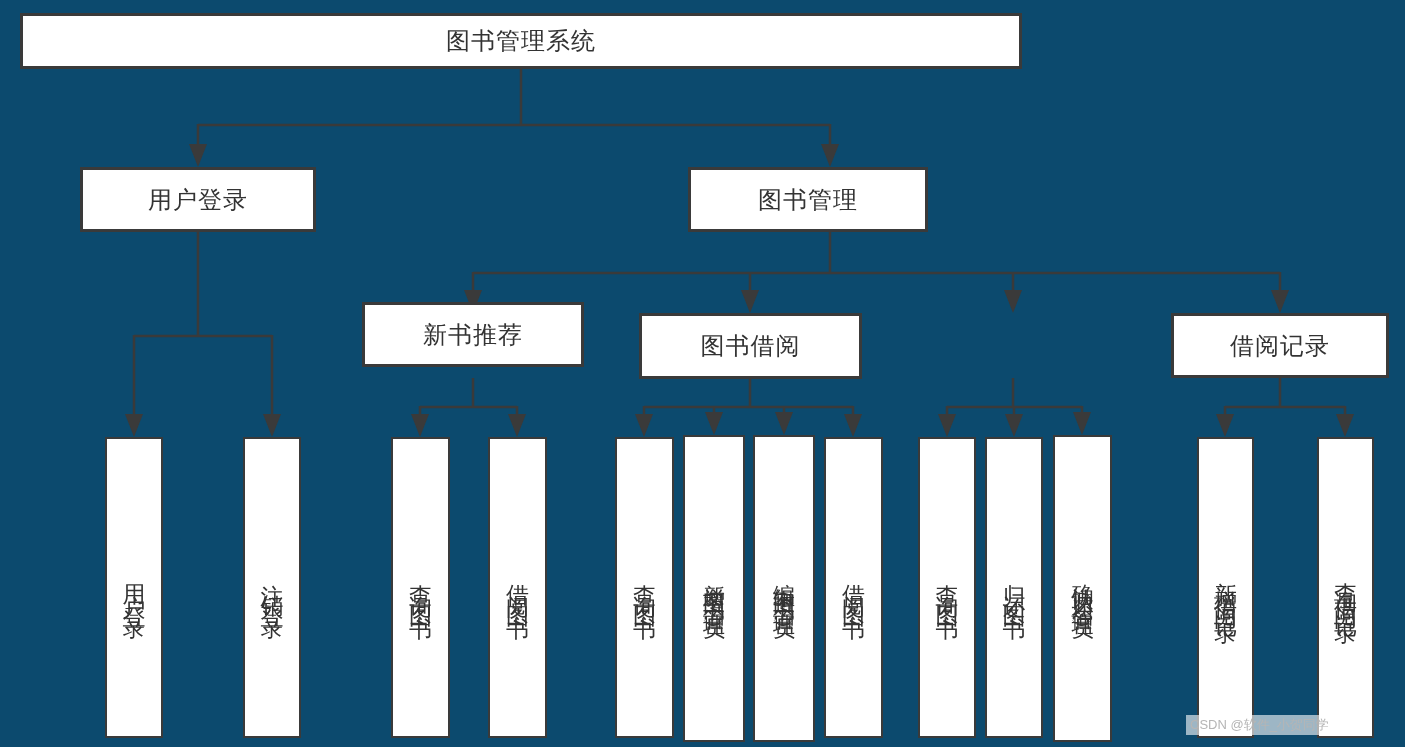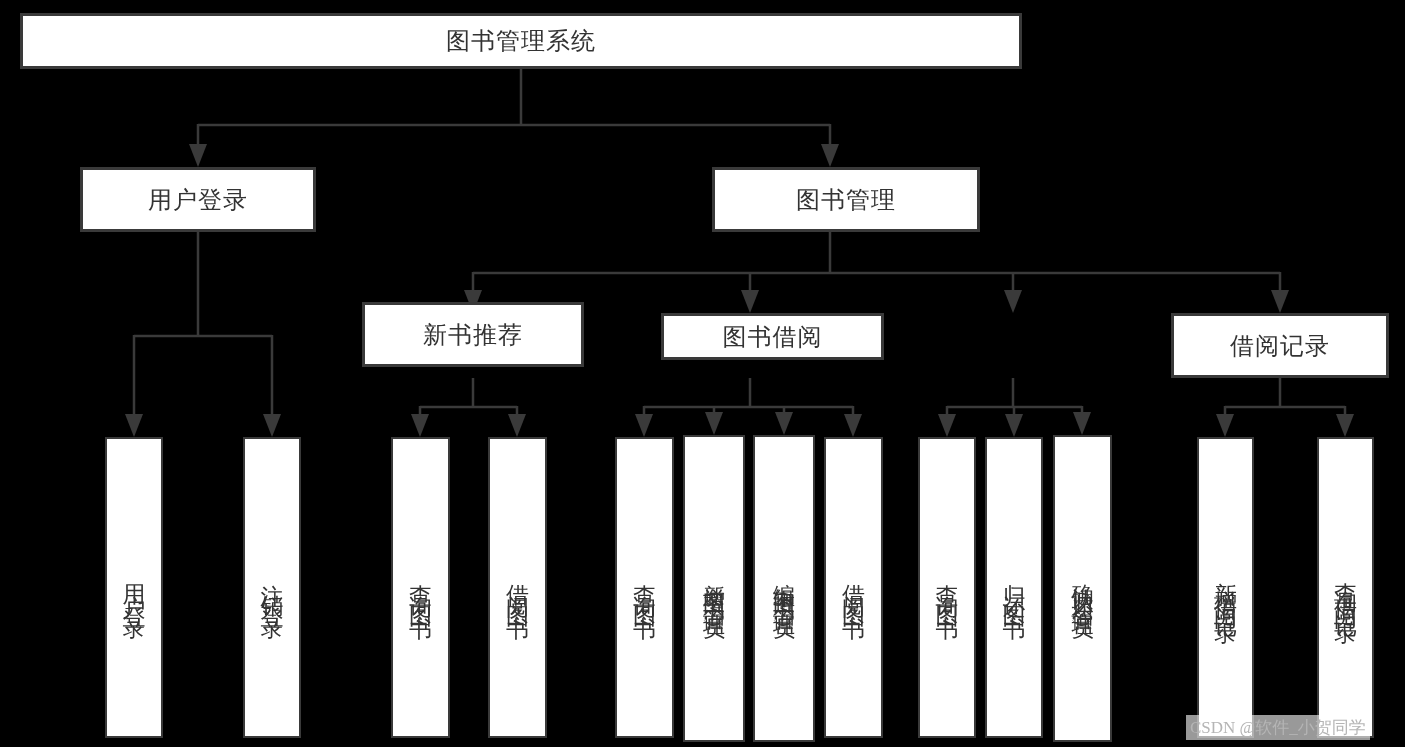--- a/index.html
+++ b/index.html
@@ -1,38 +1,38 @@
 <!DOCTYPE html>
 <html><head>
 <meta charset="utf-8">
 <style>
   html,body{margin:0;padding:0;background:#ffffff;}
   .stage{
-    position:relative;width:1405px;height:747px;background:#000000;overflow:hidden;
-    font-family:Liberation Serif, serif;color:#333333;
+    position:relative;width:1405px;height:747px;background:#0c4a6e;overflow:hidden;
+    font-family:Liberation Sans, sans-serif;color:#333333;
   }
   .wires{position:absolute;left:0;top:0;z-index:1;}
   .node{
     position:absolute;z-index:2;box-sizing:border-box;background:#ffffff;
     border:3px solid #3a3a3a;display:flex;align-items:center;justify-content:center;
     font-size:24px;letter-spacing:1px;white-space:nowrap;
   }
   .leaf{
     position:absolute;z-index:2;box-sizing:border-box;background:#ffffff;
     border:2px solid #3a3a3a;display:flex;align-items:center;justify-content:center;
   }
   .leaf .vtext{
     writing-mode:vertical-rl;text-orientation:mixed;
     font-size:23px;line-height:1;letter-spacing:11px;white-space:nowrap;
   }
   .leaf.long .vtext{letter-spacing:8px;}
   .leaf.tall .vtext{font-size:22px;letter-spacing:5px;}
   .watermark{
     position:absolute;z-index:4;left:1186px;top:715px;
-    font-size:17px;color:#b5b5b5;background:rgba(255,255,255,0.6);
+    font-size:13px;color:#b5b5b5;background:rgba(255,255,255,0.6);
     padding:1px 4px;white-space:nowrap;
   }
 </style>
 </head>
 <body>
 
 <div class="stage">
 
   <svg class="wires" width="1405" height="747" viewBox="0 0 1405 747">
     <g stroke="#3a3a3a" stroke-width="2.5" fill="none">
@@ -70,24 +70,24 @@
       <polygon points="1005,414 1023,414 1014,437"></polygon>
       <polygon points="1073,412 1091,412 1082,435"></polygon>
       <polygon points="1216,414 1234,414 1225,437"></polygon>
       <polygon points="1336,414 1354,414 1345,437"></polygon>
     </g>
   </svg>
 
   <div class="node" style="left:20px;top:13px;width:1002px;height:56px">图书管理系统</div>
 
   <div class="node" style="left:80px;top:167px;width:236px;height:65px">用户登录</div>
-  <div class="node" style="left:712px;top:167px;width:268px;height:65px">图书管理</div>
+  <div class="node" style="left:688px;top:167px;width:240px;height:65px">图书管理</div>
 
   <div class="node" style="left:362px;top:302px;width:222px;height:65px">新书推荐</div>
-  <div class="node" style="left:661px;top:313px;width:223px;height:47px">图书借阅</div>
+  <div class="node" style="left:639px;top:313px;width:223px;height:66px">图书借阅</div>
   <div class="node" style="left:1171px;top:313px;width:218px;height:65px">借阅记录</div>
 
   <div class="leaf" style="left:105px;top:437px;width:58px;height:301px">
     <span class="vtext">用户登录</span>
     </div>
   <div class="leaf" style="left:243px;top:437px;width:58px;height:301px">
     <span class="vtext">注销登录</span>
     </div>
 
   <div class="leaf" style="left:391px;top:437px;width:59px;height:301px">

